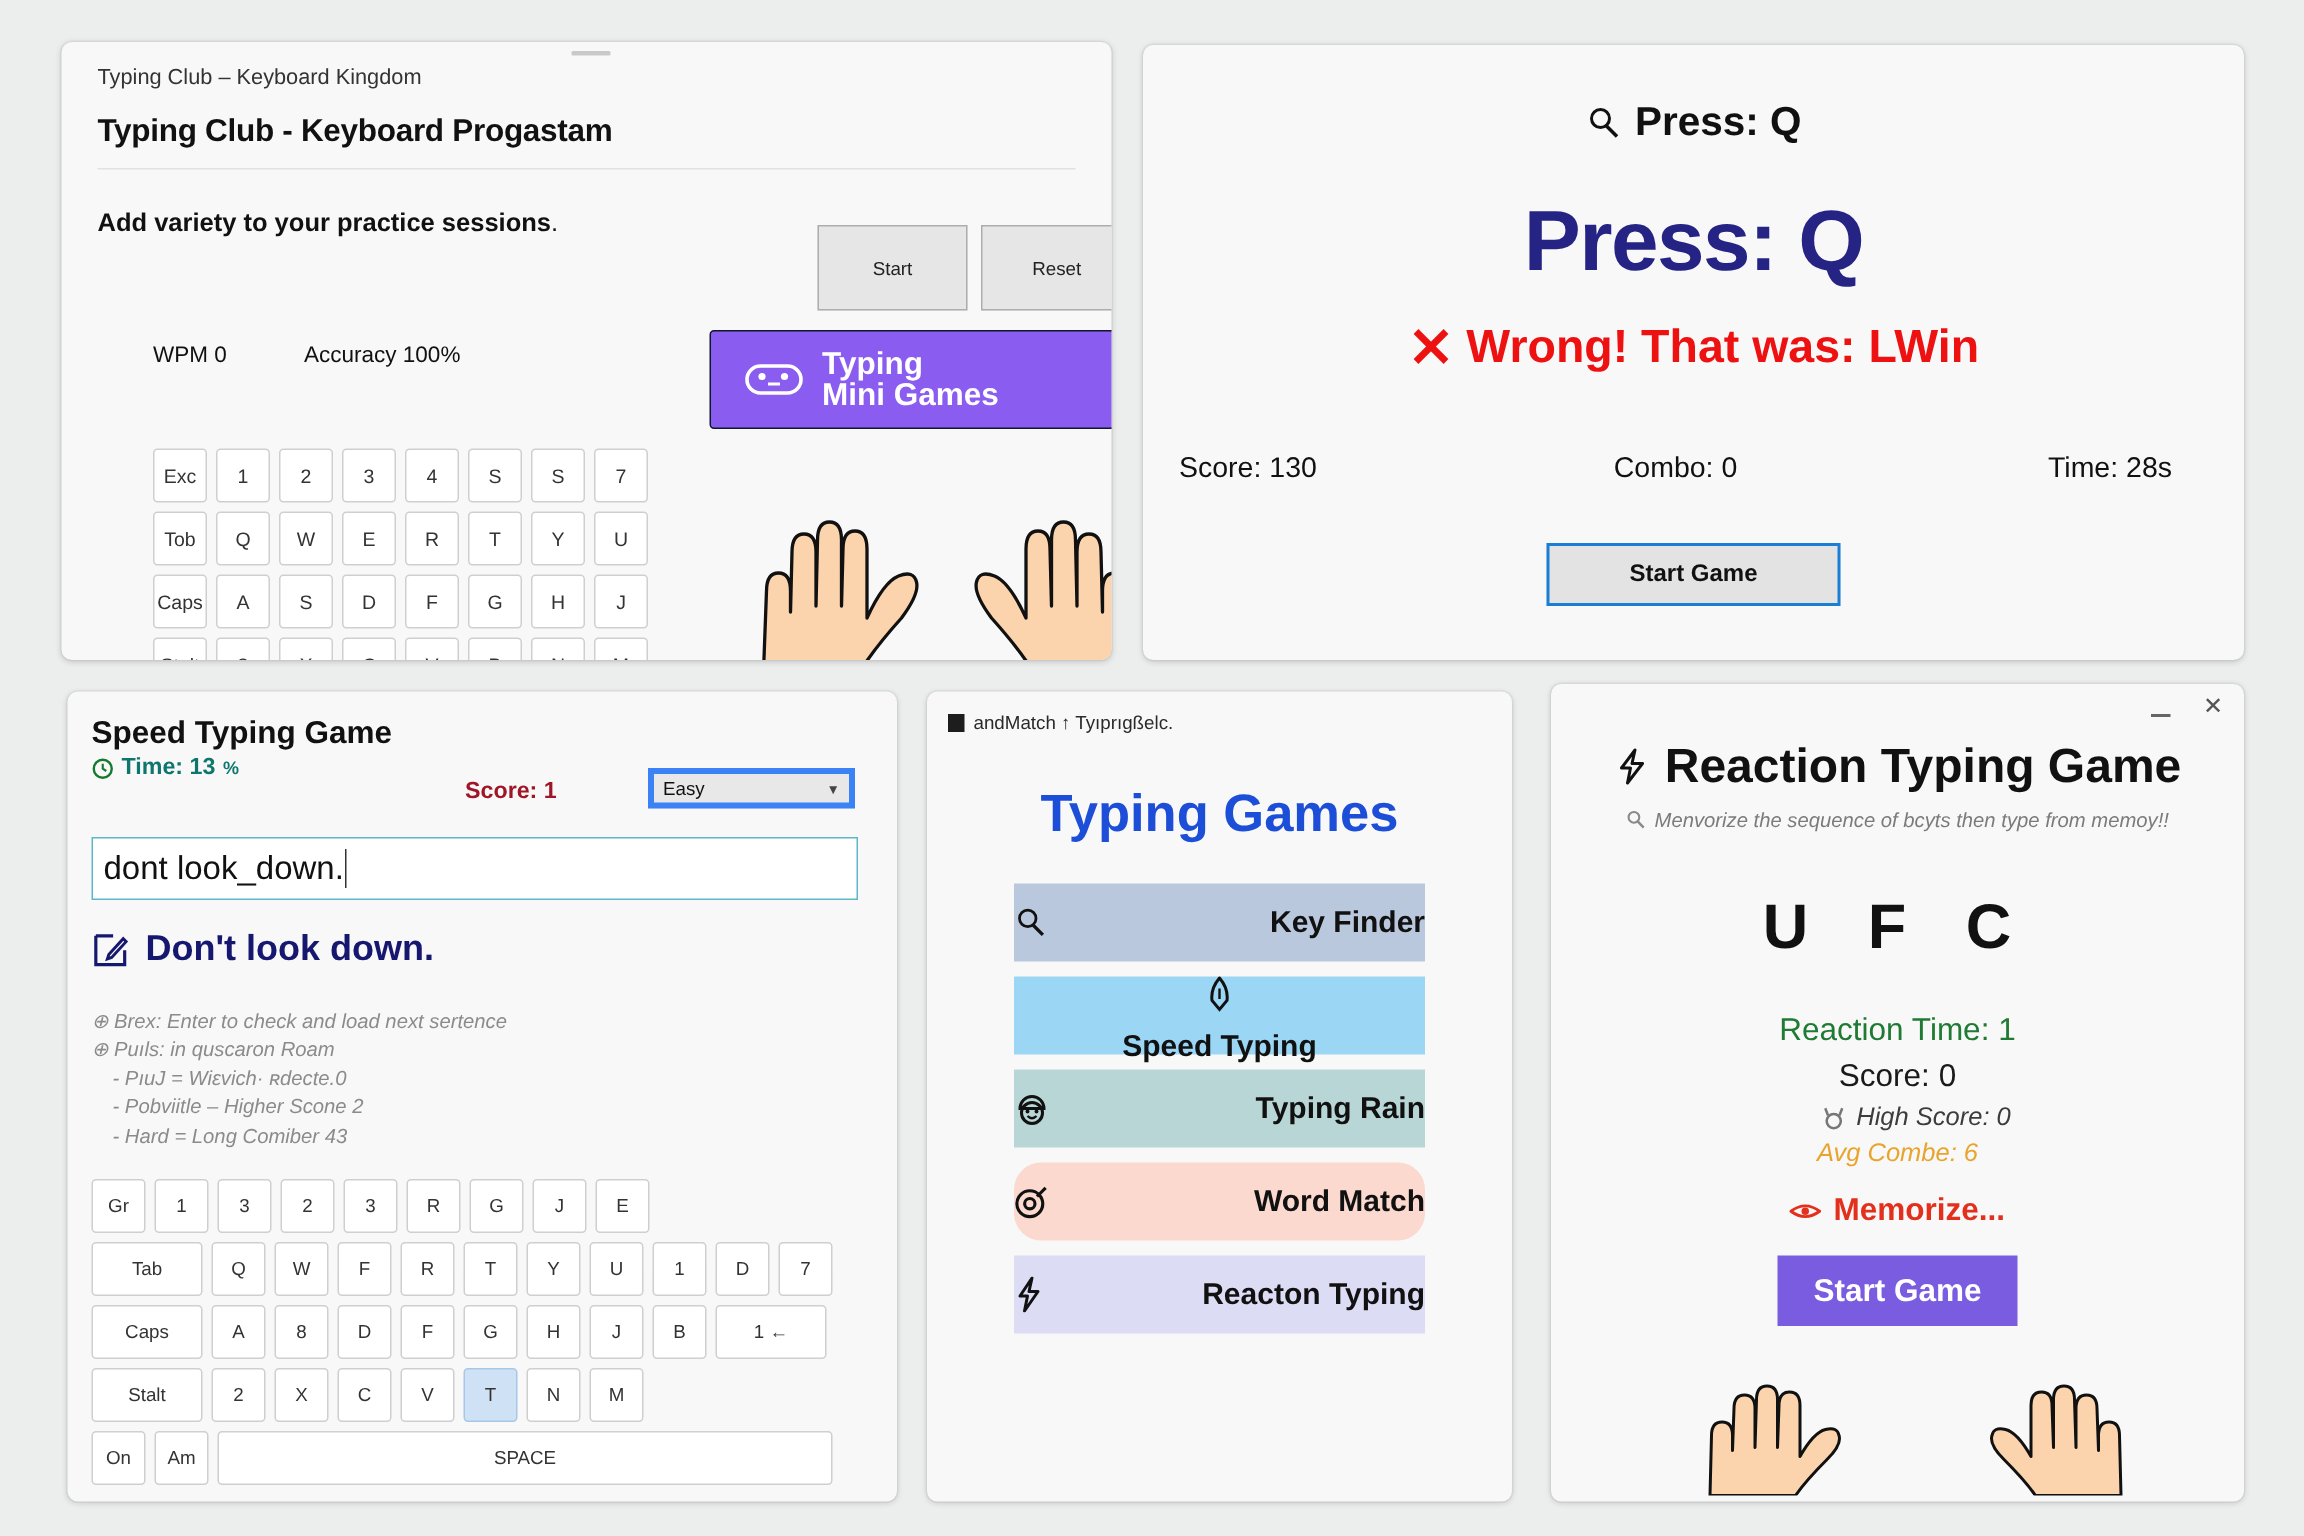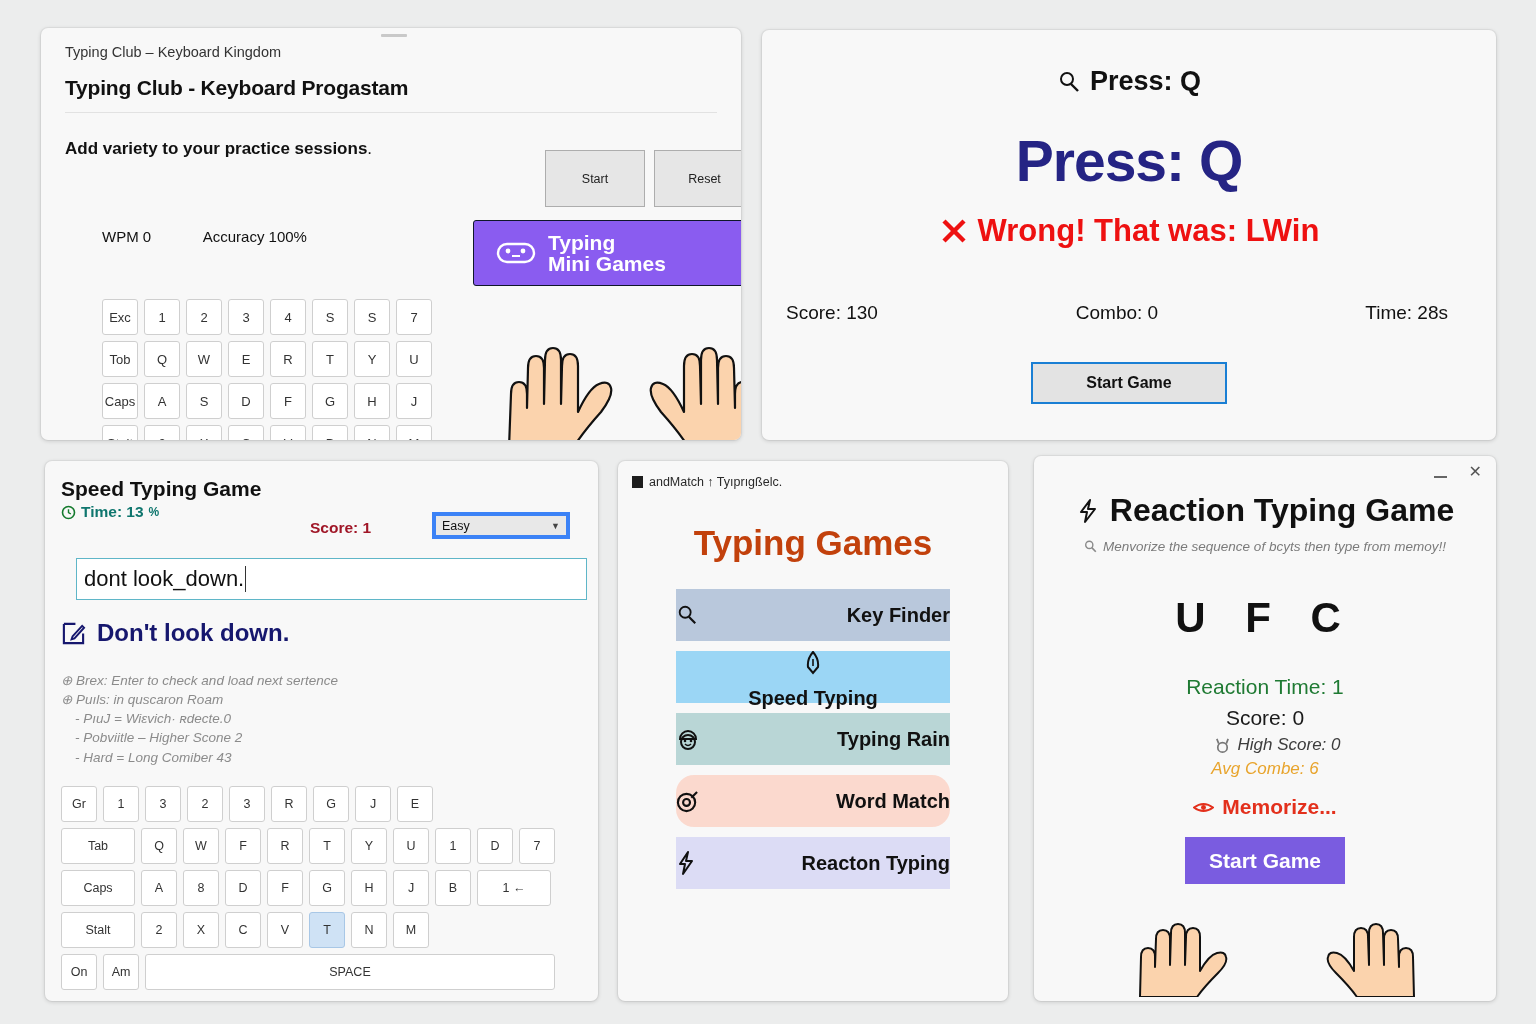--- a/index.html
+++ b/index.html
@@ -82,38 +82,38 @@
   #p3 .time { position:absolute; left:16px; top:42px; font-size:15.5px; font-weight:bold; color:#0f766e; display:flex; gap:5px; align-items:center;}
   #p3 .time .pct { font-size:12px; }
   #p3 .score { position:absolute; left:265px; top:58px; font-size:15.5px; font-weight:bold; color:#a01627; }
   #p3 .sel {
     position:absolute; left:387px; top:51px; width:138px; height:27px;
     background:#e8e8e8; border:4px solid #3b82f6;
     font-size:12.5px; display:flex; align-items:center; padding:0 6px; justify-content:space-between;
   }
   #p3 .sel .car { font-size:9px; color:#444; }
   #p3 .input {
-    position:absolute; left:31px; top:97px; width:511px; height:42px;
+    position:absolute; left:16px; top:97px; width:511px; height:42px;
     background:#fff; border:1px solid #5fb6c8; display:flex; align-items:center;
     padding:0 7px; font-size:22px; color:#111;
   }
   #p3 .input .caret { display:inline-block; width:1px; height:26px; background:#333; margin-left:1px; }
   #p3 .sentence { position:absolute; left:16px; top:158px; font-size:24px; font-weight:bold; color:#16176e; display:flex; align-items:center; gap:11px;}
   #p3 .hints { position:absolute; left:16px; top:210px; font-size:13.5px; color:#8b8b8b; font-style:italic; line-height:1.42; }
   #p3 .hints .ln { white-space:nowrap; }
   #p3 .hints .sub { padding-left:14px; }
   #p3 .kb { left:16px; top:325px; }
   #p3 .kb .key { width:36px; height:36px; font-size:12.5px; }
   #p3 .kb .key.wide { width:74px; }
 
   
   #p4 { left:618px; top:461px; width:390px; height:540px; }
   #p4 .tbar { position:absolute; left:14px; top:14px; font-size:12.5px; color:#2a2a2a; display:flex; align-items:center; gap:6px;}
   #p4 .tbar .sq { width:11px; height:12px; background:#1d1d1d; display:inline-block; }
-  #p4 .gtitle { text-align:center; margin-top:62px; font-size:35px; font-weight:bold; color:#c2410c; }
+  #p4 .gtitle { text-align:center; margin-top:62px; font-size:35px; font-weight:bold; color:#1d4ed8; }
   #p4 .menu { margin-top:26px; padding:0 58px; display:flex; flex-direction:column; gap:10px; }
   #p4 .mbtn {
     height:52px; display:flex; align-items:center; justify-content:space-between; gap:12px;
     font-size:20px; font-weight:bold; color:#111;
   }
 
   
   #p5 { left:1034px; top:456px; width:462px; height:545px; }
   #p5 .wc { position:absolute; right:14px; top:8px; display:flex; gap:22px; align-items:center; color:#555;}
   #p5 .wc .min { width:13px; height:2px; background:#666; display:inline-block; margin-top:10px;}

